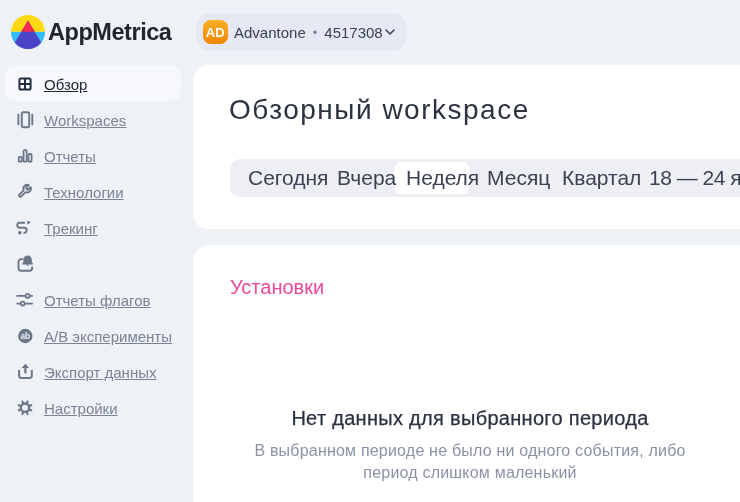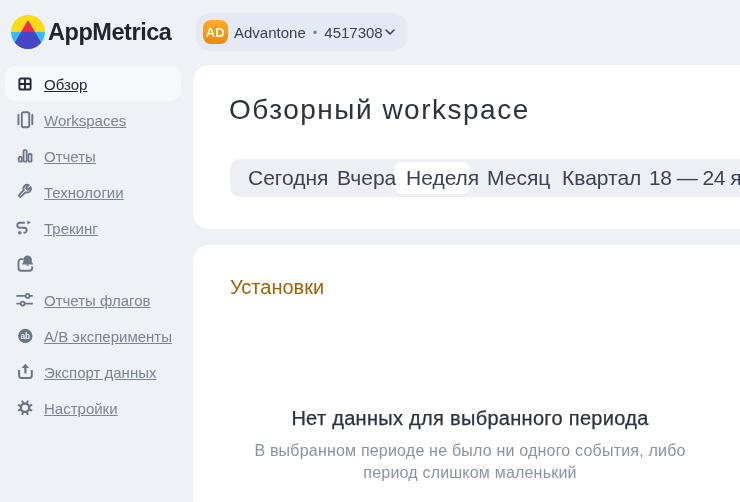--- a/index.html
+++ b/index.html
@@ -30,21 +30,21 @@
   .mi.on .tx { color:#1d2433; }
 
   
   #h1 { position:absolute; left:36px; top:29px; font-size:28px; color:#2b3240; letter-spacing:1.5px; }
   #tabs { position:absolute; left:37px; top:94px; right:-20px; height:38px; background:#edeff4; border-radius:10px; }
   .tab { position:absolute; top:0; height:38px; display:flex; align-items:center; font-size:21px; color:#3b4254; }
   .tabpill { position:absolute; left:163.5px; top:3px; width:76px; height:32px; background:#fff; border-radius:8px; }
   .tab .chev { margin-left:3px; letter-spacing:0; }
 
   
-  #h2 { position:absolute; left:37px; top:31px; font-size:20px; color:#a16207; }
+  #h2 { position:absolute; left:37px; top:31px; font-size:20px; color:#ec4899; }
   #empty { position:absolute; left:0; width:554px; top:162px; text-align:center; }
   #empty .t1 { font-size:20px; color:#2a3140; letter-spacing:0.3px; -webkit-text-stroke:0.25px #2a3140; }
   #empty .t2 { margin-top:10px; font-size:16px; line-height:22px; color:#8a92a5; letter-spacing:0.2px; }
 </style>
 </head>
 <body>
 
 <svg id="logo" width="34" height="34" viewBox="0 0 34 34">
   <defs>
       <clipPath id="c">

